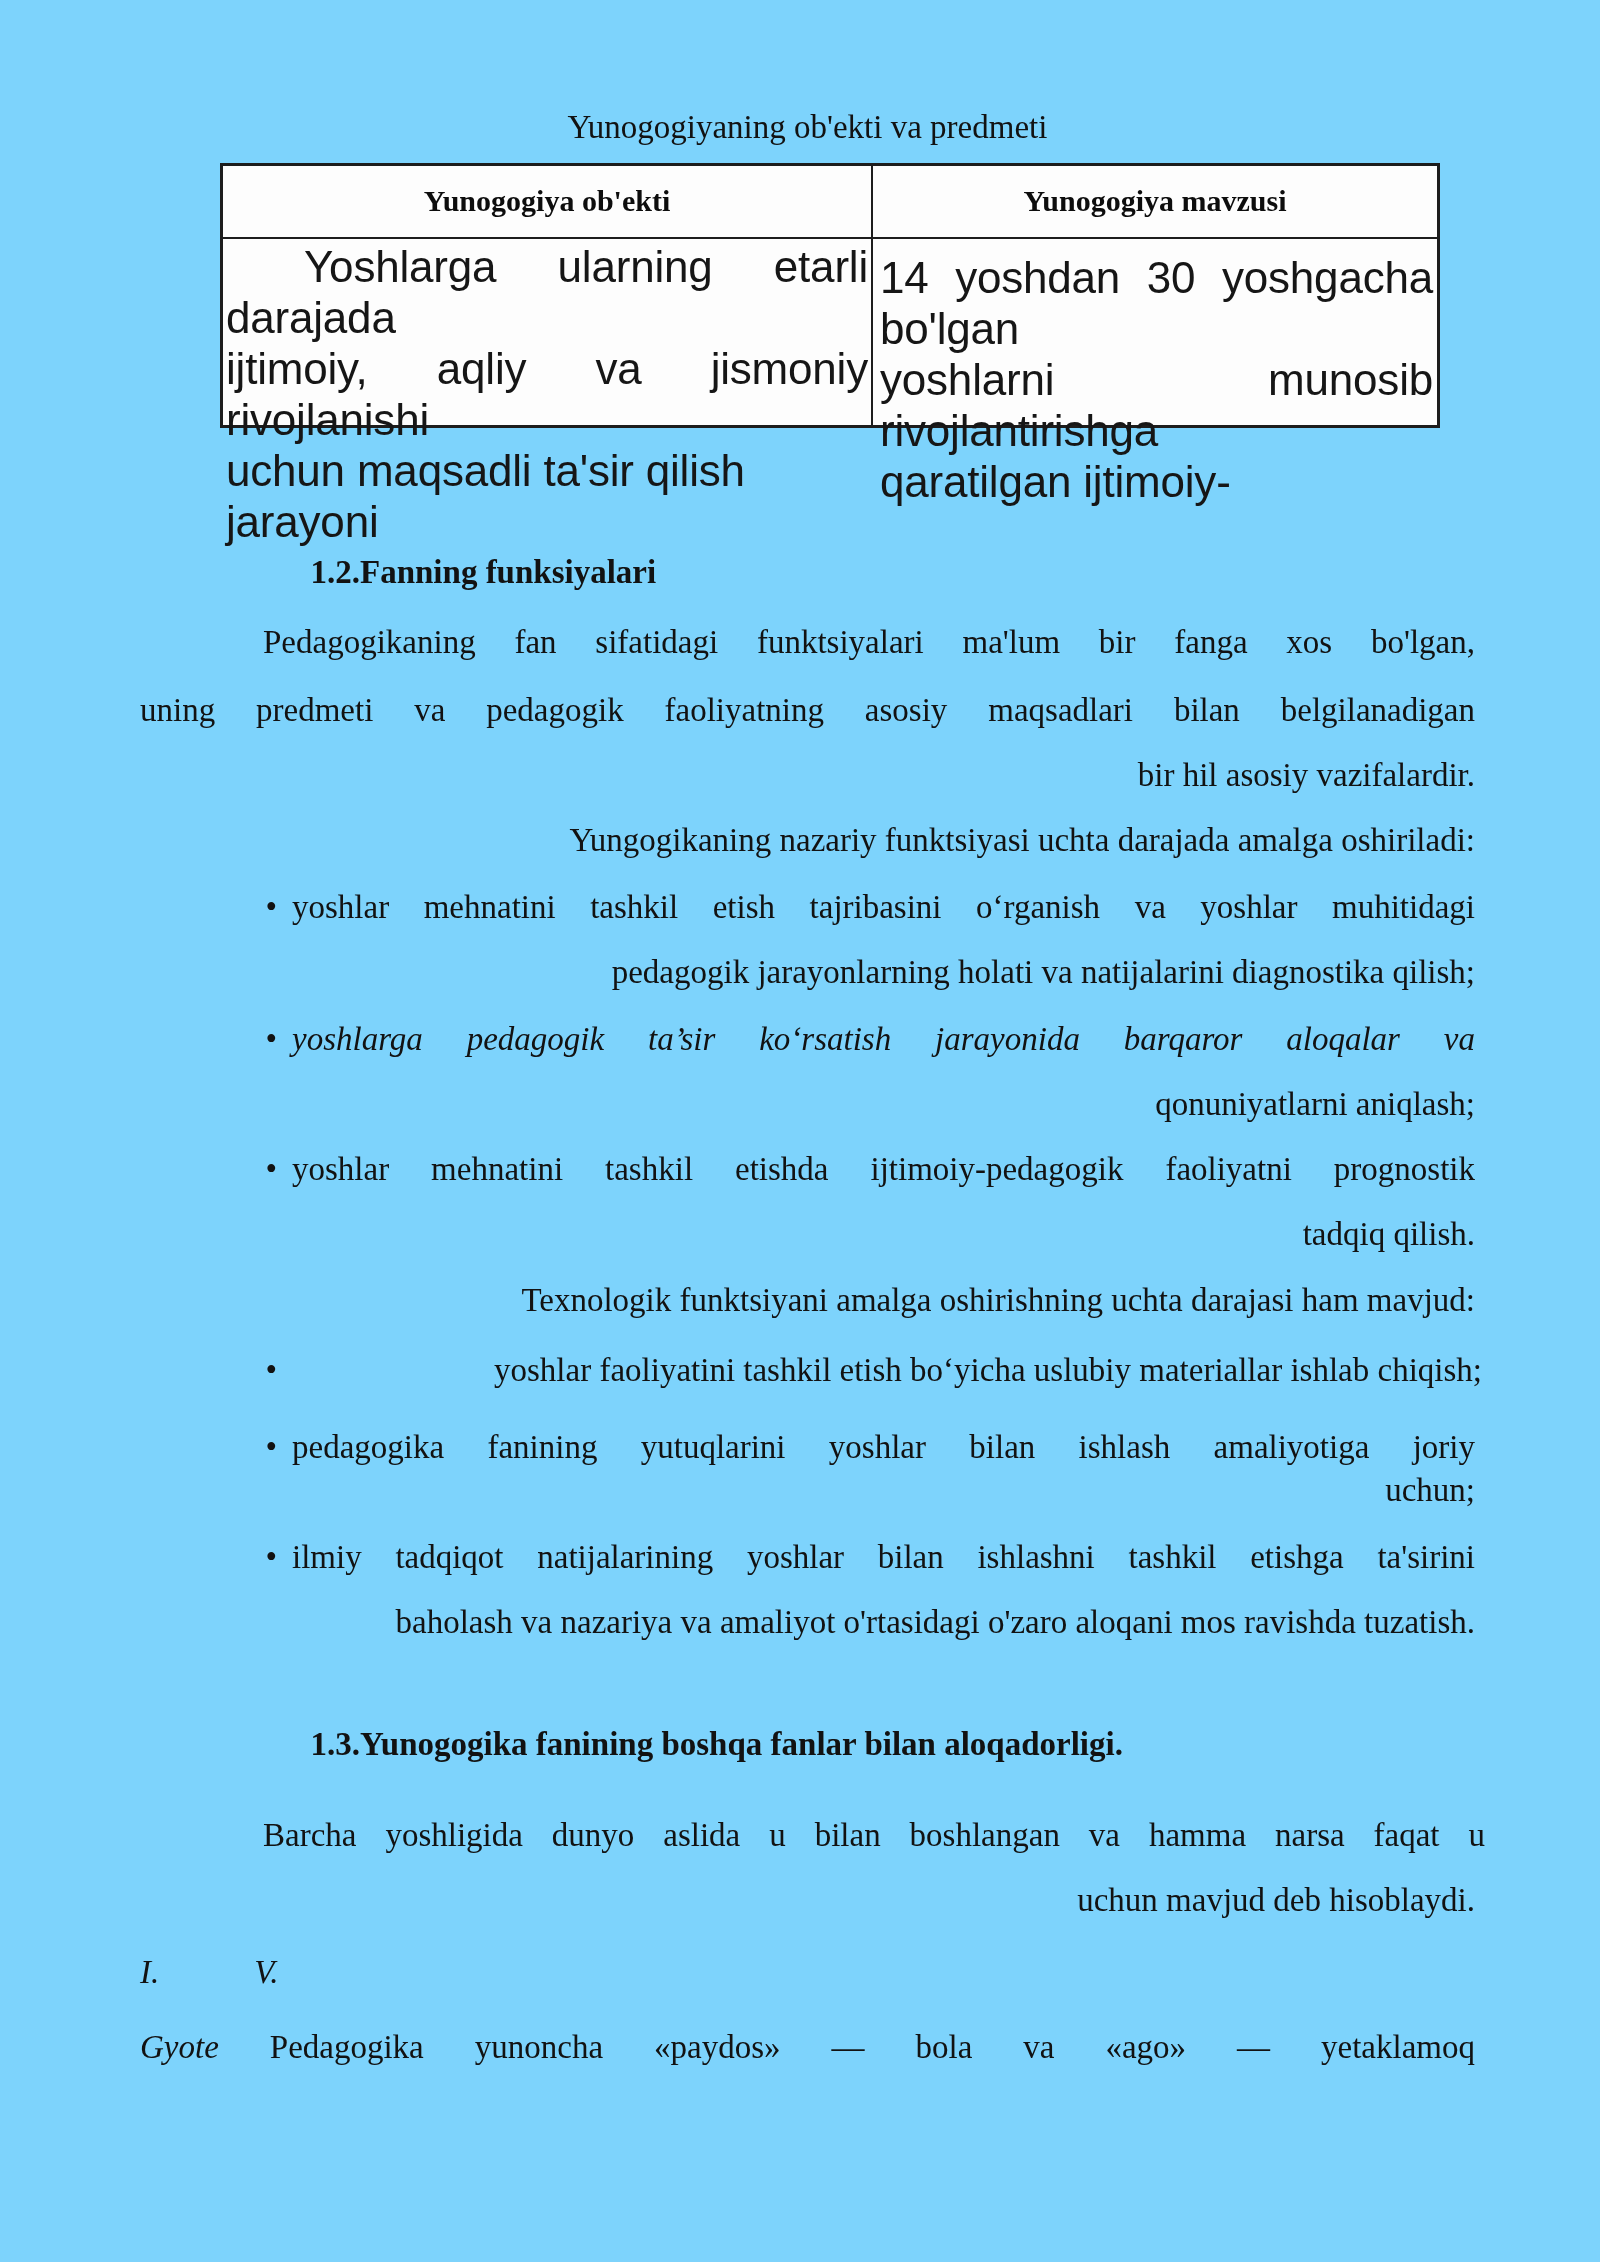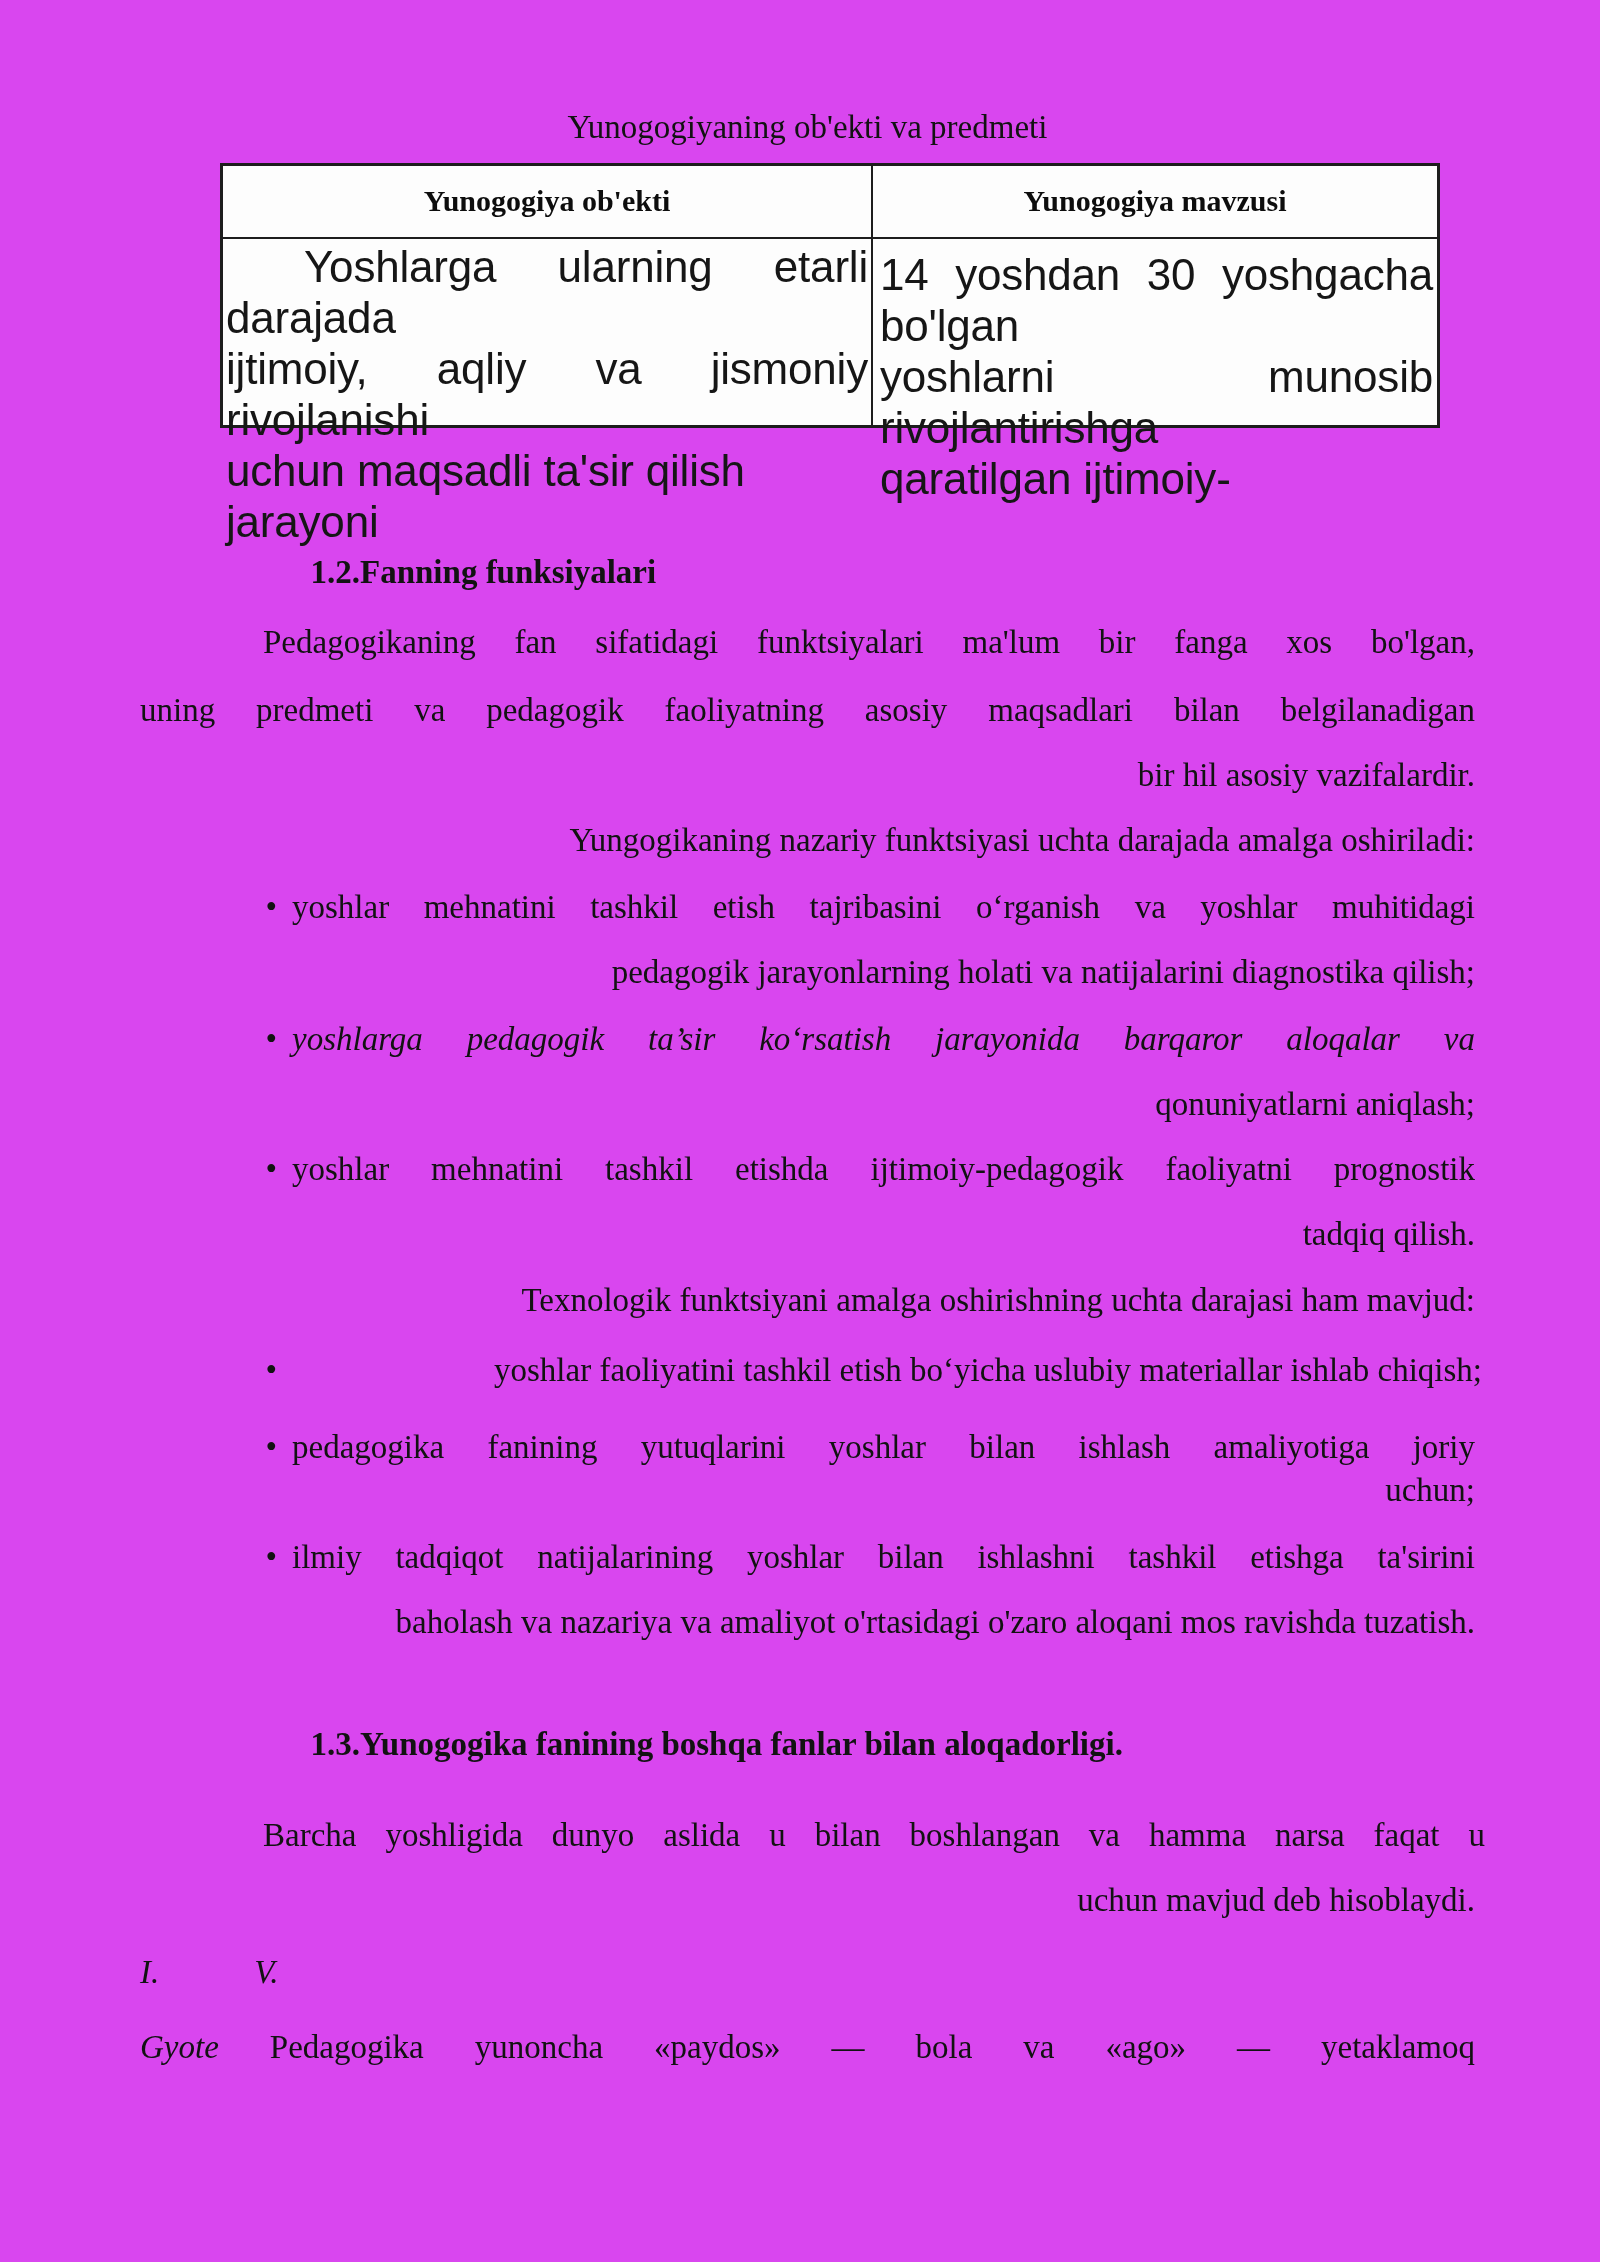--- a/index.html
+++ b/index.html
@@ -1,34 +1,34 @@
 <!DOCTYPE html>
 <html><head>
 <meta charset="utf-8">
 <style>
   html,body{margin:0;padding:0;}
   body{width:1600px;height:2262px;background:#ffffff;position:relative;overflow:hidden;}
-  .page{position:absolute;inset:0;background:#d946ef;}
+  .page{position:absolute;inset:0;background:#7dd3fc;}
   .abs{position:absolute;}
   .serif{font-family:"Liberation Serif","DejaVu Serif",serif;font-size:33px;color:#121212;line-height:65px;text-align:right;}
   .sans{font-family:Liberation Sans, sans-serif;font-size:44px;color:#161616;}
   .bold{font-weight:bold;}
   .it{font-style:italic;}
   .jl{text-align:justify;text-align-last:justify;}
   .caption{top:95px;left:140px;width:1335px;text-align:center;}
   
   .tbl{top:163px;left:220px;width:1220px;border:3px solid #1d1d1d;box-sizing:border-box;background:#fdfdfd;}
   .trow{display:flex;width:100%;box-sizing:border-box;}
   .hrow{height:73px;border-bottom:2px solid #1d1d1d;}
   .brow{height:186px;}
   .cellL{width:650px;border-right:2px solid #1d1d1d;box-sizing:border-box;}
   .cellR{flex:1;box-sizing:border-box;}
   .th{font-size:30px;font-weight:bold;line-height:70px;text-align:center;color:#0d0d0d;}
   .bcell{padding:2px 3px 0 3px;}
-  .bcellR{padding:10px 4px 0 7px;}
+  .bcellR{padding:2px 4px 0 7px;margin-top:11px;}
   .tline{line-height:51px;letter-spacing:-0.2px;}
   .tind{text-indent:78px;}
   
   .num{display:inline-block;width:105px;}
   .bullet{width:30px;}
   .attr{text-align:left;}
   .gapV{display:inline-block;width:95px;}
 </style>
 </head>
 <body>

